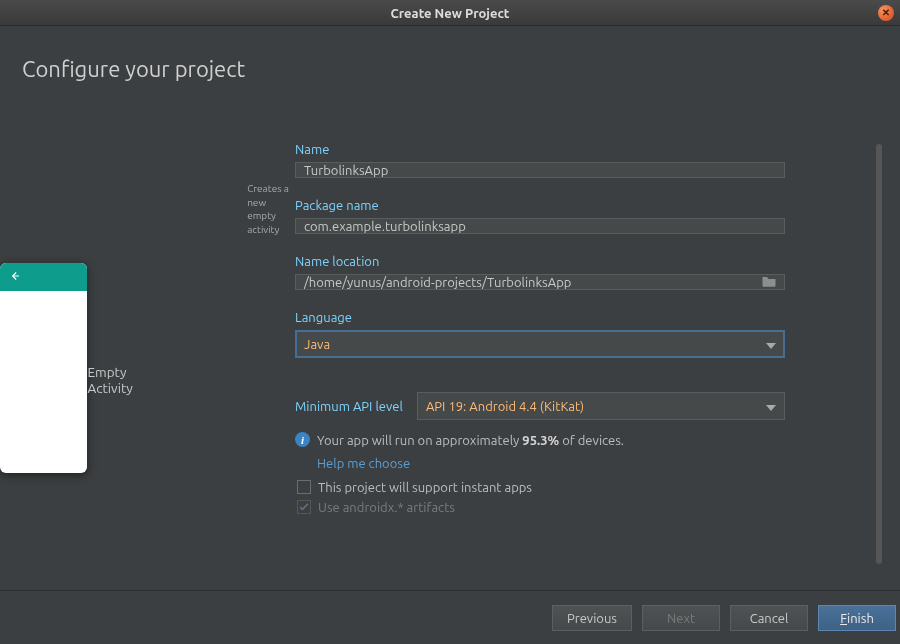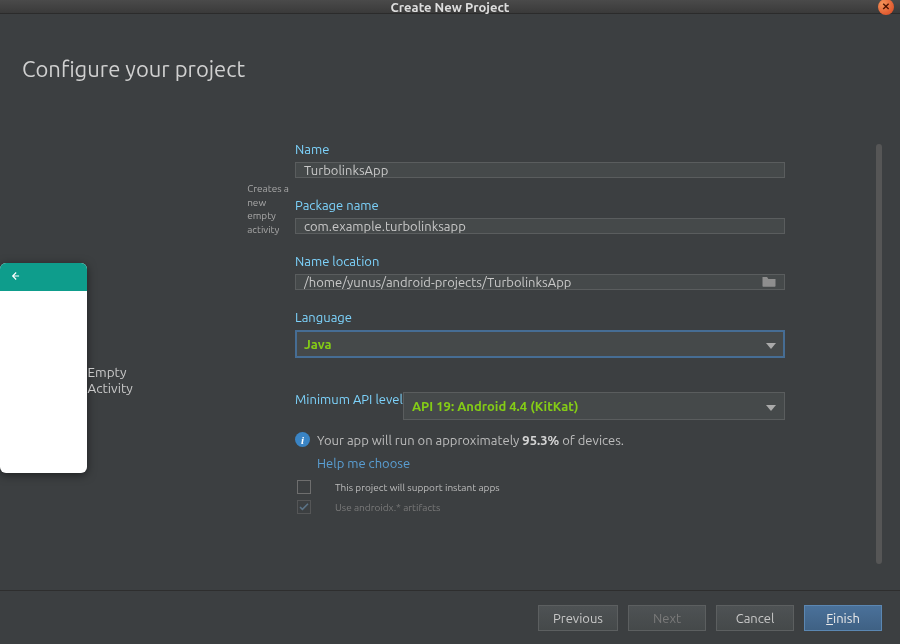--- a/index.html
+++ b/index.html
@@ -1,18 +1,18 @@
 <!DOCTYPE html>
 <html><head>
 <meta charset="utf-8">
 <style>
   * { box-sizing: border-box; margin: 0; padding: 0; font-family: "Ubuntu", "Segoe UI", sans-serif; }
   html, body { width: 900px; height: 644px; overflow: hidden; background: #3c3f41; color: #bbbbbb; }
   .titlebar {
-    height: 14px; background: linear-gradient(#4a4a4a, #3a3a3a);
+    height: 26px; background: linear-gradient(#4a4a4a, #3a3a3a);
     display: flex; align-items: center; justify-content: center;
     position: relative; font-size: 13px; font-weight: 600; color: #ddd;
     border-bottom: 1px solid #2b2b2b;
   }
   .titlebar .close-btn {
     position: absolute; right: 6px; top: 50%; transform: translateY(-50%);
     width: 16px; height: 16px; border-radius: 50%;
     background: radial-gradient(circle at 30% 30%, #f59459, #d9431f);
     display: flex; align-items: center; justify-content: center;
     font-size: 10px; color: #4a1200; cursor: pointer;
@@ -53,52 +53,52 @@
     font-size: 13px; width: 100%; font-family: inherit;
   }
   .browse-btn {
     position: absolute; right: 6px; top: 50%; transform: translateY(-50%);
     width: 18px; height: 14px; display:flex; align-items:center; justify-content:center;
     cursor: pointer;
   }
   .browse-btn svg { width: 16px; height: 13px; fill: #8e8e8e; }
   .select-shell {
     height: 28px; background: #45494a; border: 1px solid #5a5d5e;
-    display: flex; align-items: center; padding: 0 8px; font-size: 13px; color: #84cc16;
-    margin-bottom: 20px; position: relative; cursor: pointer; font-weight: bold;
+    display: flex; align-items: center; padding: 0 8px; font-size: 13px; color: #fdba74;
+    margin-bottom: 20px; position: relative; cursor: pointer;
   }
   .select-shell.focused {
     border: 1px solid #466d94; box-shadow: 0 0 0 1px #466d94 inset;
   }
   .select-shell .caret { position: absolute; right: 8px; top: 50%; transform: translateY(-50%); }
   .select-shell .caret svg { width: 10px; height: 6px; fill: #aaa; }
-  .api-row { display: flex; margin-bottom: 12px; }
+  .api-row { display: flex; align-items: center; gap: 14px; margin-bottom: 12px; }
   .api-row .field-label { margin: 0; }
   .api-row .select-shell { flex: 1; margin: 0; }
   .info-row { display: flex; align-items: center; gap: 7px; font-size: 13px; color: #bdbdbd; margin-bottom: 6px; padding-left: 0; }
   .info-icon {
     width: 15px; height: 15px; border-radius: 50%; background: #3a84c4;
     display: inline-flex; align-items: center; justify-content: center;
     color: #fff; font-weight: 700; font-size: 11px; font-style: italic; font-family: Georgia, serif;
   }
   .info-row b { color: #d4d4d4; font-weight: 700; }
   .help-link { color: #5a9fd4; font-size: 13px; padding-left: 22px; cursor: pointer; margin-bottom: 10px; display: inline-block; }
-  .chk-row { display: flex; align-items: center; gap: 24px; font-size: 10px; color: #bdbdbd; margin-bottom: 6px; padding-left: 2px; }
+  .chk-row { display: flex; align-items: center; gap: 7px; font-size: 13px; color: #bdbdbd; margin-bottom: 6px; padding-left: 2px; }
   .chk {
     width: 14px; height: 14px; border: 1px solid #6e6e6e; background: #3c3f41;
     display: inline-flex; align-items: center; justify-content: center;
   }
   .chk.disabled { opacity: 0.5; }
   .chk svg { width: 10px; height: 8px; stroke: #7aa7cc; stroke-width: 2; fill: none; }
   .artifacts-row { color: #7a7a7a; }
   .footer {
     position: absolute; left: 0; right: 0; bottom: 0; height: 54px;
     border-top: 1px solid #2e2e2e;
     display: flex; align-items: center; justify-content: flex-end;
-    gap: 10px; padding-right: 18px;
+    gap: 10px; padding-right: 4px;
     background: #3c3f41;
   }
   .btn {
     height: 26px; min-width: 78px; padding: 0 14px; font-size: 13px;
     background: linear-gradient(#4e5254, #45494a); border: 1px solid #5c5f60;
     color: #c8c8c8; display: inline-flex; align-items: center; justify-content: center;
     cursor: pointer;
   }
   .btn.disabled { color: #7a7a7a; cursor: default; }
   .btn.primary {

